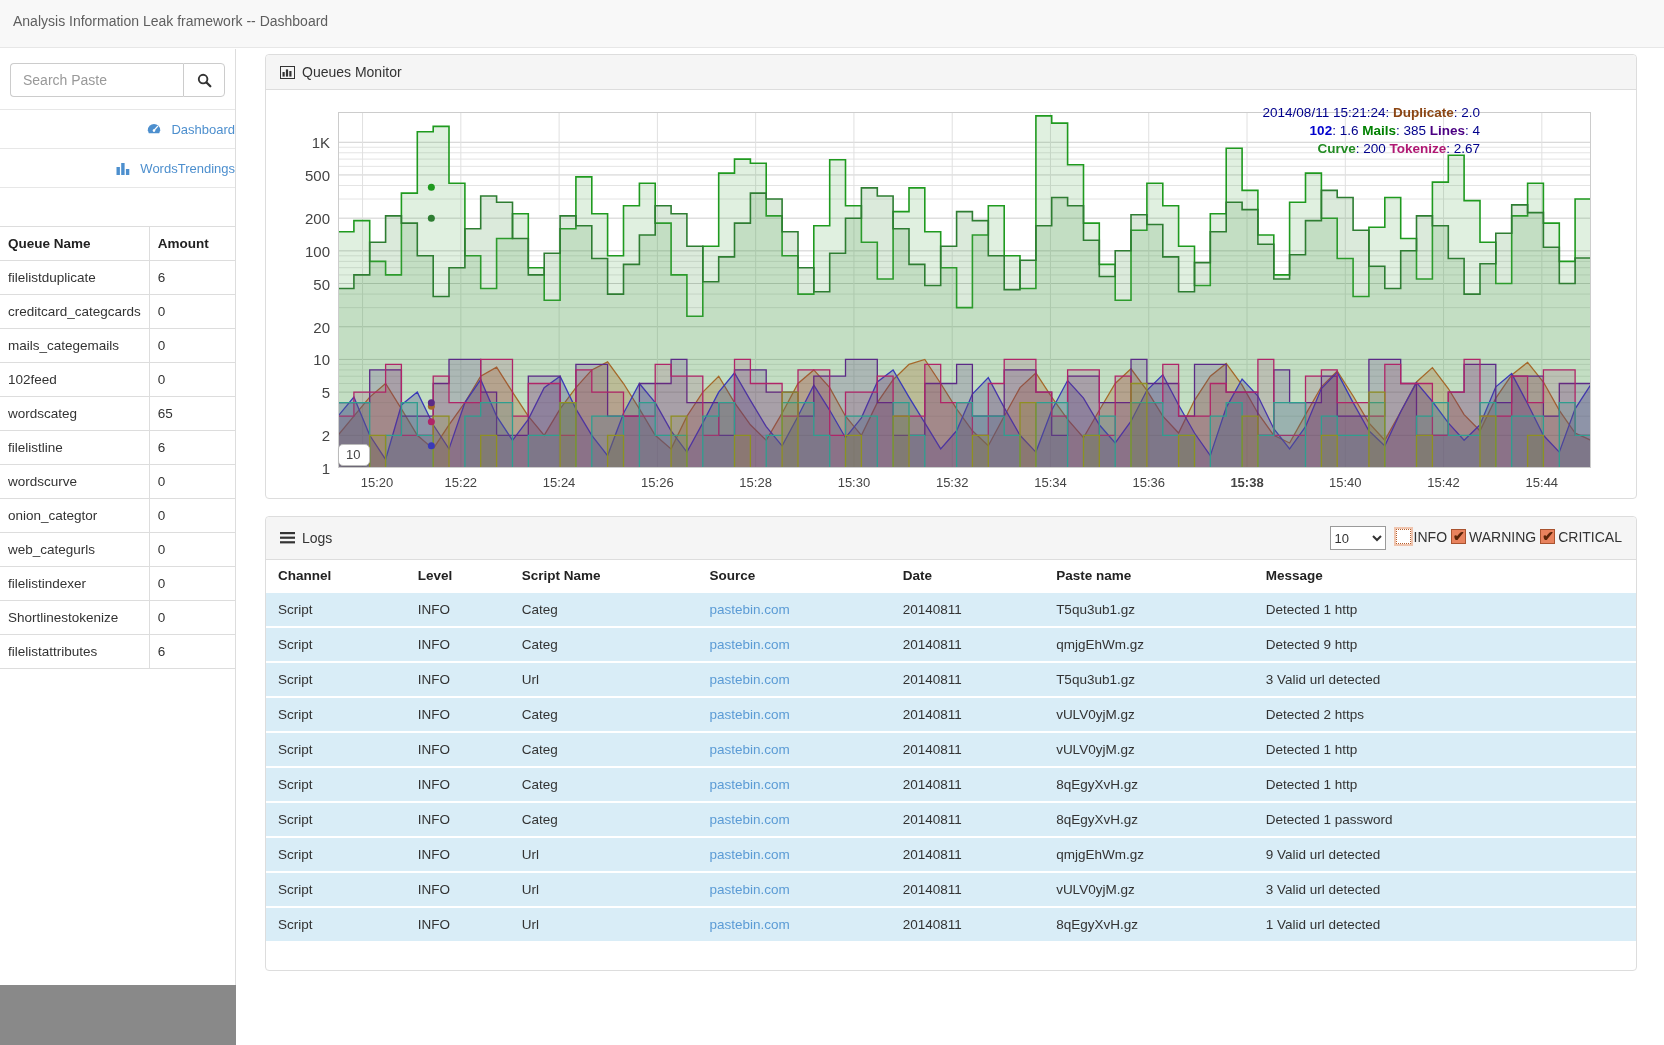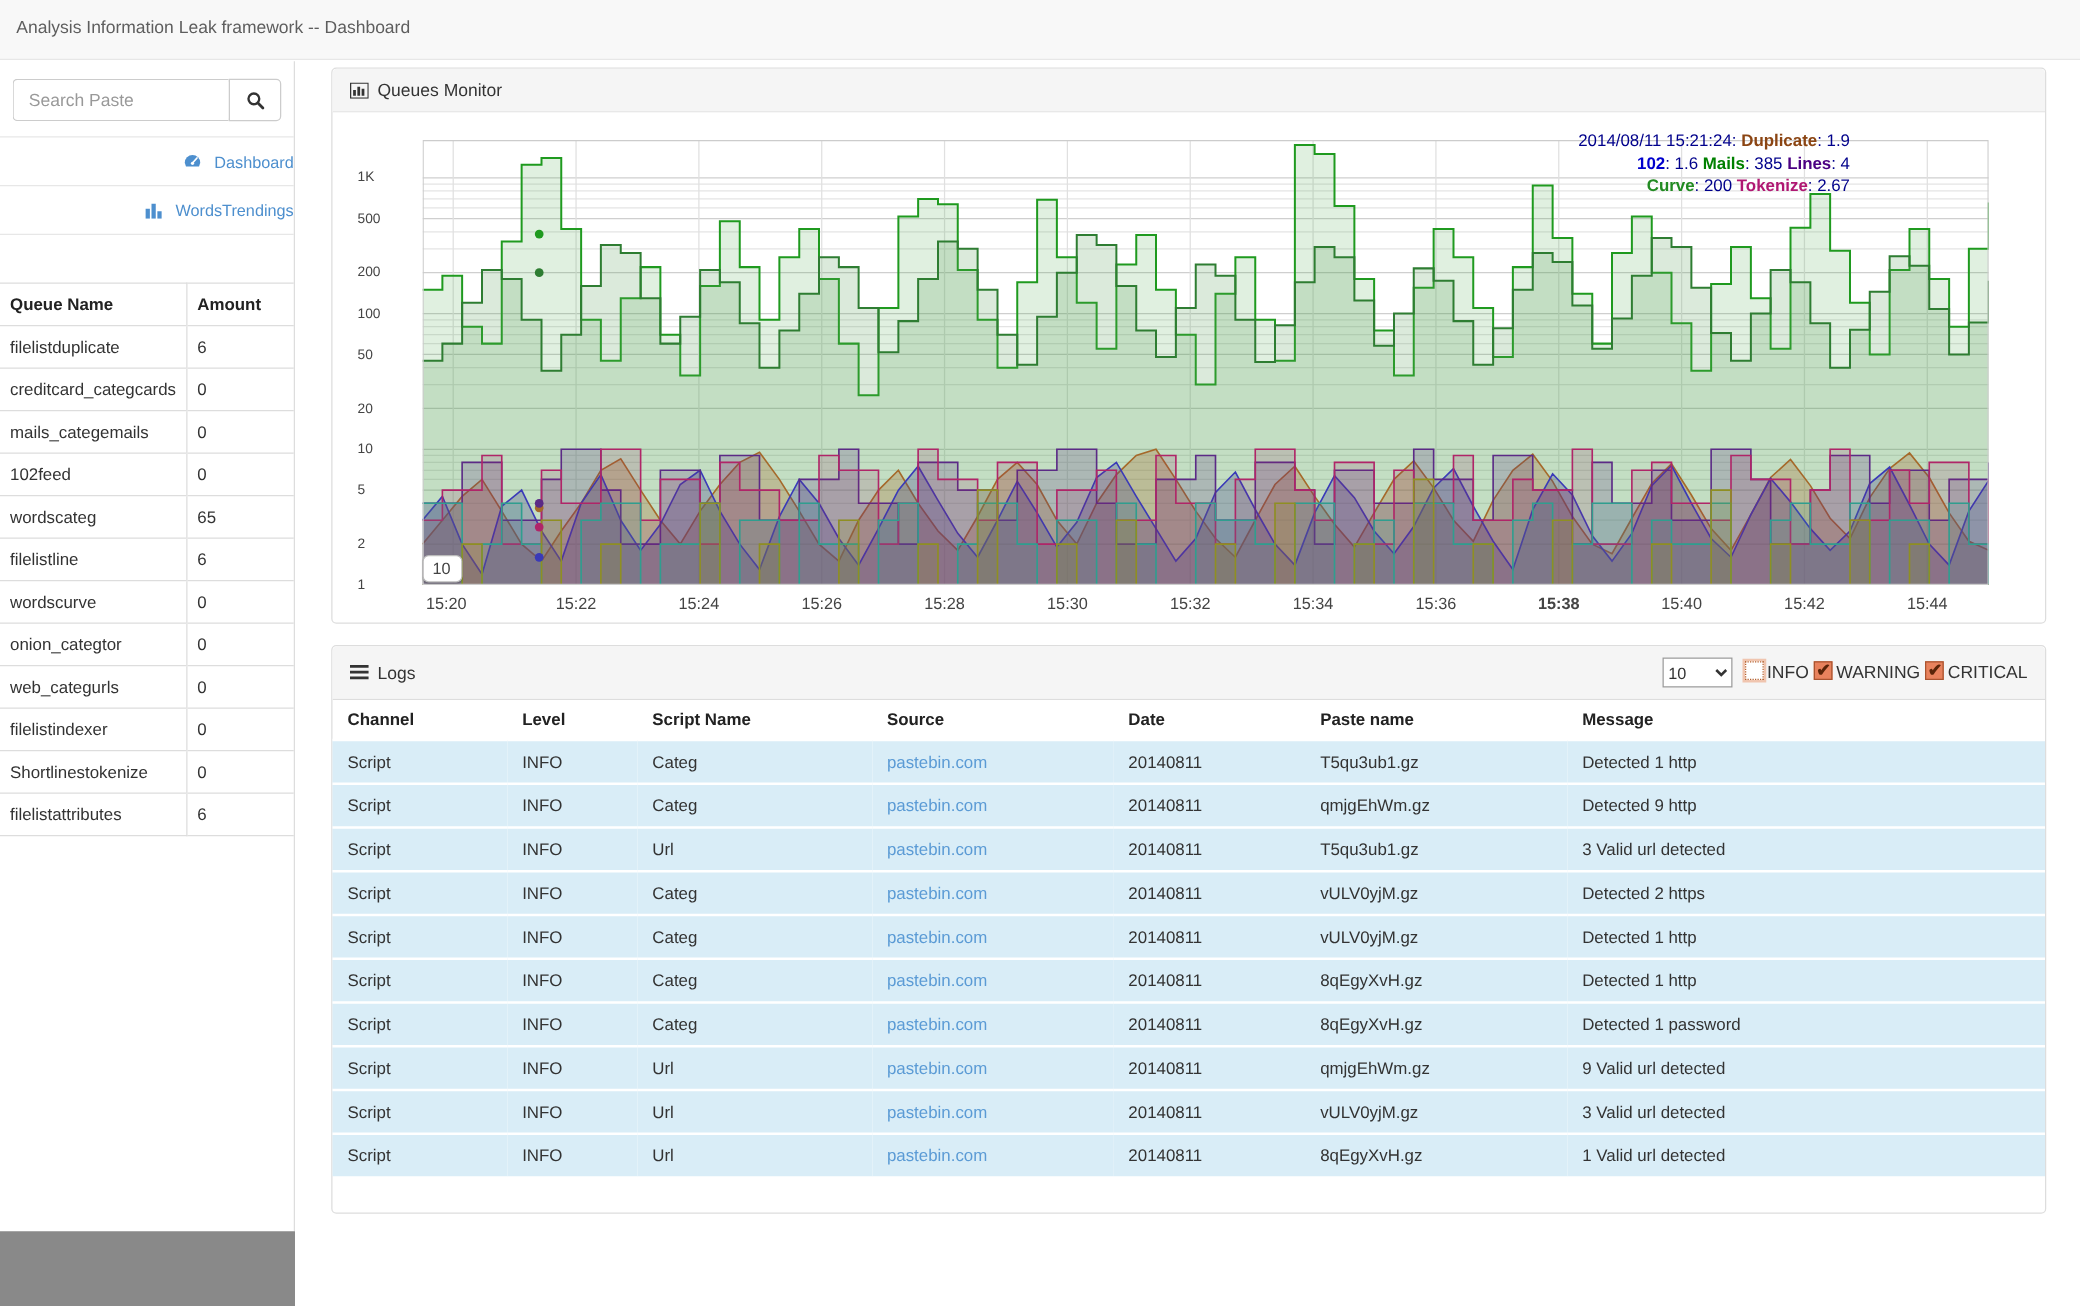--- a/index.html
+++ b/index.html
@@ -42,21 +42,21 @@
                    padding:9px 14px; font-size:14px; color:#333;
                    display:flex; align-items:center; }
   .panel-heading .head-ico { margin-right:7px; display:inline-flex; }
   .queues-panel { margin-top:6px; }
   .logs-panel { margin-top:17px; min-height:455px; }
 
   
   .chart-body { padding:8px 8px 4px 8px; }
   .chart-area { position:relative; height:396px; }
   .chart-svg { position:absolute; left:64px; top:14px; }
-  .ytick { position:absolute; width:44px; text-align:left; font-size:11px; color:#444;
+  .ytick { position:absolute; width:44px; text-align:right; font-size:15px; color:#444;
            transform:translateY(-50%); }
   .xtick { position:absolute; top:377px; font-size:13px; color:#444; transform:translateX(-50%); }
   .chart-legend { position:absolute; top:6px; right:148px; text-align:right;
                   font-size:13.5px; line-height:1.35; }
   .chart-legend b { font-weight:bold; }
   .axis-overlay-btn { position:absolute; left:64px; top:346px; background:#fff;
                       border:1px solid #bbb; border-radius:5px; padding:2px 9px 3px 7px;
                       font-size:13px; color:#444; box-shadow:0 1px 1px rgba(0,0,0,.15); cursor:pointer; }
 
   
@@ -263,36 +263,36 @@
             <path d="M0.0,356.0 L15.9,356.0 L15.9,356.0 L31.7,356.0 L31.7,323.3 L47.6,323.3 L47.6,356.0 L63.4,356.0 L63.4,356.0 L79.3,356.0 L79.3,356.0 L95.2,356.0 L95.2,304.2 L111.0,304.2 L111.0,356.0 L126.9,356.0 L126.9,356.0 L142.7,356.0 L142.7,323.3 L158.6,323.3 L158.6,356.0 L174.5,356.0 L174.5,356.0 L190.3,356.0 L190.3,356.0 L206.2,356.0 L206.2,356.0 L222.1,356.0 L222.1,290.6 L237.9,290.6 L237.9,356.0 L253.8,356.0 L253.8,356.0 L269.6,356.0 L269.6,323.3 L285.5,323.3 L285.5,356.0 L301.4,356.0 L301.4,356.0 L317.2,356.0 L317.2,356.0 L333.1,356.0 L333.1,304.2 L348.9,304.2 L348.9,356.0 L364.8,356.0 L364.8,356.0 L380.7,356.0 L380.7,356.0 L396.5,356.0 L396.5,323.3 L412.4,323.3 L412.4,356.0 L428.2,356.0 L428.2,356.0 L444.1,356.0 L444.1,280.1 L460.0,280.1 L460.0,356.0 L475.8,356.0 L475.8,356.0 L491.7,356.0 L491.7,356.0 L507.5,356.0 L507.5,323.3 L523.4,323.3 L523.4,356.0 L539.3,356.0 L539.3,356.0 L555.1,356.0 L555.1,304.2 L571.0,304.2 L571.0,356.0 L586.8,356.0 L586.8,356.0 L602.7,356.0 L602.7,356.0 L618.6,356.0 L618.6,356.0 L634.4,356.0 L634.4,323.3 L650.3,323.3 L650.3,356.0 L666.2,356.0 L666.2,356.0 L682.0,356.0 L682.0,290.6 L697.9,290.6 L697.9,356.0 L713.7,356.0 L713.7,356.0 L729.6,356.0 L729.6,356.0 L745.5,356.0 L745.5,323.3 L761.3,323.3 L761.3,356.0 L777.2,356.0 L777.2,356.0 L793.0,356.0 L793.0,271.5 L808.9,271.5 L808.9,356.0 L824.8,356.0 L824.8,356.0 L840.6,356.0 L840.6,323.3 L856.5,323.3 L856.5,356.0 L872.3,356.0 L872.3,356.0 L888.2,356.0 L888.2,356.0 L904.1,356.0 L904.1,304.2 L919.9,304.2 L919.9,356.0 L935.8,356.0 L935.8,356.0 L951.6,356.0 L951.6,356.0 L967.5,356.0 L967.5,356.0 L983.4,356.0 L983.4,323.3 L999.2,323.3 L999.2,356.0 L1015.1,356.0 L1015.1,356.0 L1030.9,356.0 L1030.9,280.1 L1046.8,280.1 L1046.8,356.0 L1062.7,356.0 L1062.7,356.0 L1078.5,356.0 L1078.5,323.3 L1094.4,323.3 L1094.4,356.0 L1110.3,356.0 L1110.3,356.0 L1126.1,356.0 L1126.1,356.0 L1142.0,356.0 L1142.0,304.2 L1157.8,304.2 L1157.8,356.0 L1173.7,356.0 L1173.7,356.0 L1189.6,356.0 L1189.6,323.3 L1205.4,323.3 L1205.4,356.0 L1221.3,356.0 L1221.3,356.0 L1237.1,356.0 L1237.1,356.0 L1253.0,356.0 L1253.0,356.0" fill="none" stroke="#8f8f22" stroke-width="1.3"></path>
             <circle cx="93.3485" cy="75.27624587662075" r="3.5" fill="#1f9a1f"></circle>
             <circle cx="93.3485" cy="106.15912198515869" r="3.5" fill="#2e7d32"></circle>
             <circle cx="93.3485" cy="294.3058813236023" r="3.5" fill="#a5692a"></circle>
             <circle cx="93.3485" cy="290.6296236318375" r="3.5" fill="#5b2a86"></circle>
             <circle cx="93.3485" cy="309.69032640889407" r="3.5" fill="#b02568"></circle>
             <circle cx="93.3485" cy="333.83709217905493" r="3.5" fill="#3a3ab8"></circle>
             <rect x="0.5" y="0.5" width="1252" height="355" fill="none" stroke="#ccc"></rect>
           </svg>
         <div class="chart-legend" id="chart-legend">
-            <div><span style="color: rgb(0, 0, 139); white-space: pre;">2014/08/11 15:21:24: </span><b style="color: rgb(139, 69, 19); white-space: pre;">Duplicate</b><span style="color: rgb(0, 0, 139); white-space: pre;">: 1.9</span></div>
+            <div><span style="color: rgb(0, 0, 139); white-space: pre;">2014/08/11 15:21:24: </span><b style="color: rgb(139, 69, 19); white-space: pre;">Duplicate</b><span style="color: rgb(0, 0, 139); white-space: pre;">: 2.0</span></div>
             <div><b style="color: rgb(0, 0, 205); white-space: pre;">102</b><span style="color: rgb(0, 0, 139); white-space: pre;">: 1.6 </span><b style="color: rgb(0, 128, 0); white-space: pre;">Mails</b><span style="color: rgb(0, 0, 139); white-space: pre;">: 385 </span><b style="color: rgb(75, 0, 130); white-space: pre;">Lines</b><span style="color: rgb(0, 0, 139); white-space: pre;">: 4</span></div>
             <div><b style="color: rgb(34, 139, 34); white-space: pre;">Curve</b><span style="color: rgb(0, 0, 139); white-space: pre;">: 200 </span><b style="color: rgb(176, 24, 115); white-space: pre;">Tokenize</b><span style="color: rgb(0, 0, 139); white-space: pre;">: 2.67</span></div>
           </div>
         <div class="axis-overlay-btn">10</div>
       <span class="ytick" style="left: 12px; top: 44.2665px;">1K</span>
           <span class="ytick" style="left: 12px; top: 76.9517px;">500</span>
           <span class="ytick" style="left: 12px; top: 120.159px;">200</span>
           <span class="ytick" style="left: 12px; top: 152.844px;">100</span>
           <span class="ytick" style="left: 12px; top: 185.529px;">50</span>
           <span class="ytick" style="left: 12px; top: 228.737px;">20</span>
           <span class="ytick" style="left: 12px; top: 261.422px;">10</span>
           <span class="ytick" style="left: 12px; top: 294.107px;">5</span>
           <span class="ytick" style="left: 12px; top: 337.315px;">2</span>
           <span class="ytick" style="left: 12px; top: 370px;">1</span>
-          <span class="xtick" style="left: 83px;">15:20</span>
+          <span class="xtick" style="left: 103px;">15:20</span>
           <span class="xtick" style="left: 186.832px;">15:22</span>
           <span class="xtick" style="left: 285.104px;">15:24</span>
           <span class="xtick" style="left: 383.377px;">15:26</span>
           <span class="xtick" style="left: 481.65px;">15:28</span>
           <span class="xtick" style="left: 579.923px;">15:30</span>
           <span class="xtick" style="left: 678.196px;">15:32</span>
           <span class="xtick" style="left: 776.468px;">15:34</span>
           <span class="xtick" style="left: 874.741px;">15:36</span>
           <span class="xtick" style="left: 973.014px; font-weight: bold;">15:38</span>
           <span class="xtick" style="left: 1071.29px;">15:40</span>

